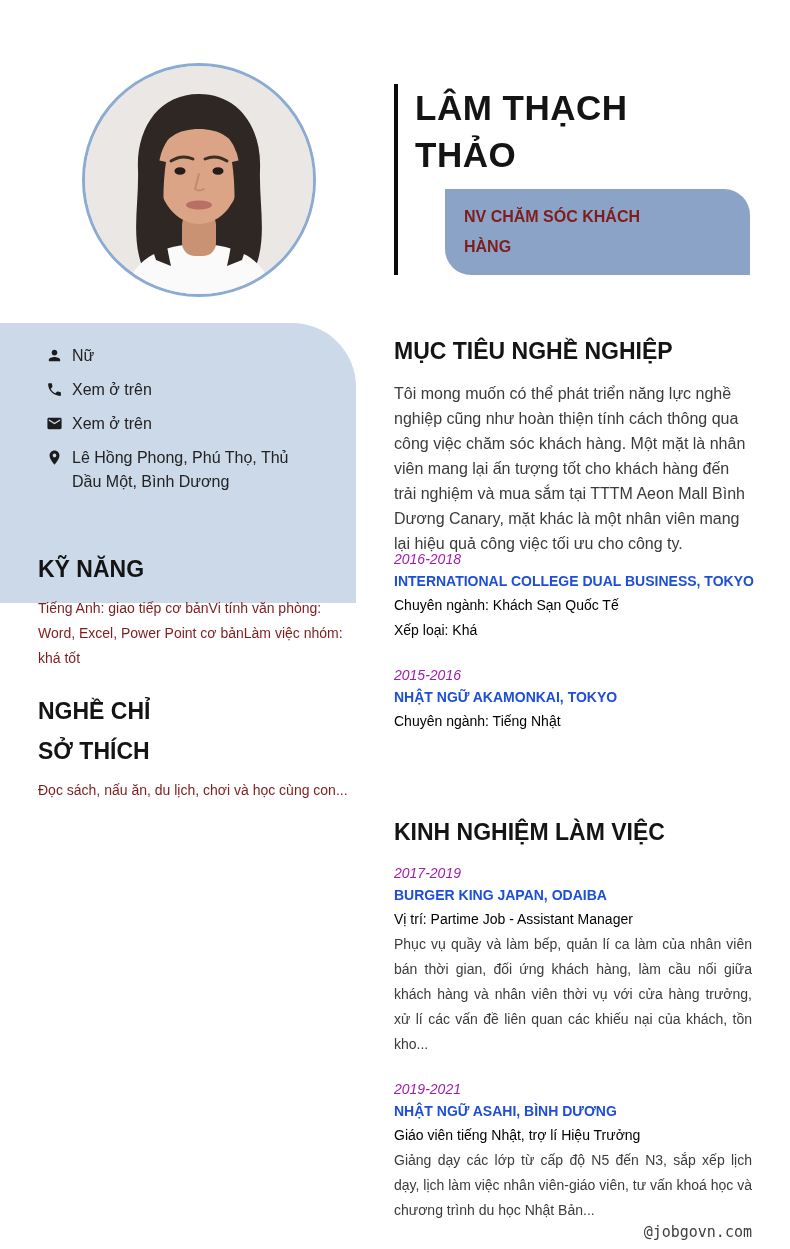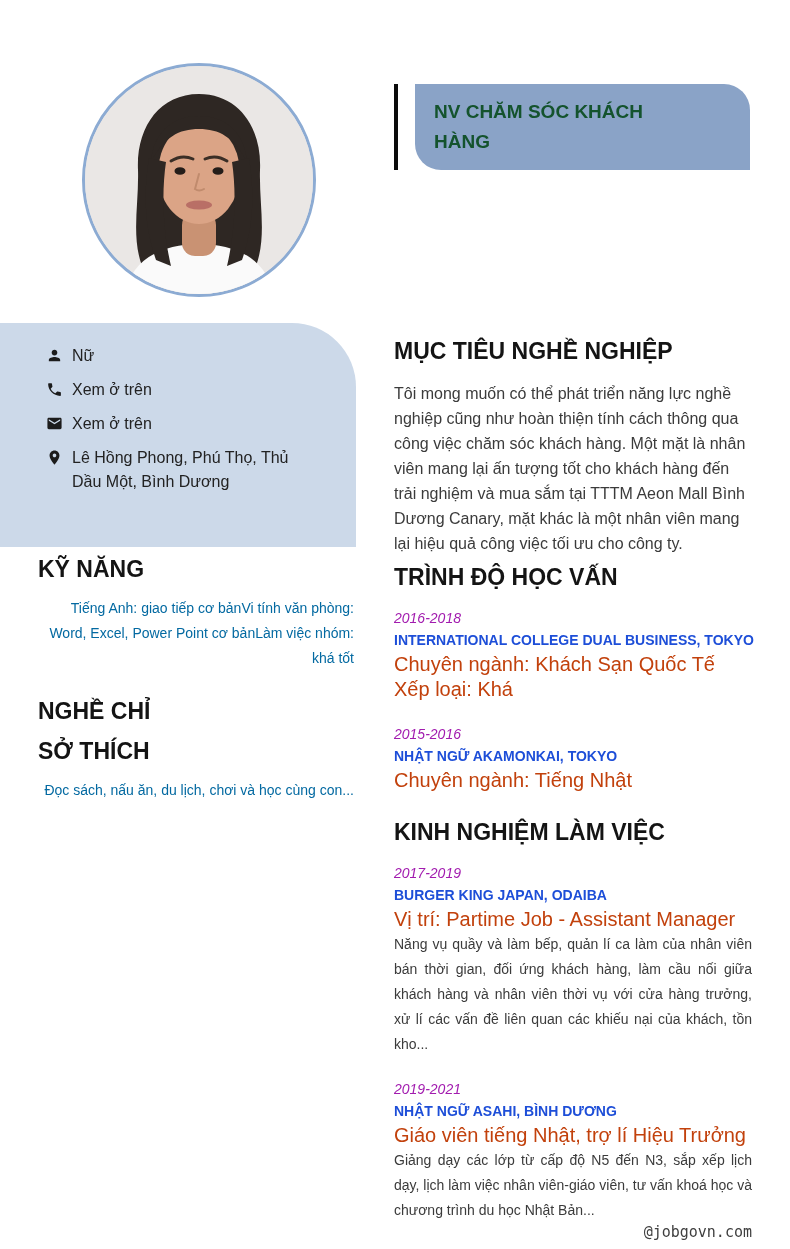--- a/index.html
+++ b/index.html
@@ -10,52 +10,52 @@
     color:#3b3b3b;
   }
   
   .photo-ring{
     position:absolute;left:82px;top:63px;width:228px;height:228px;
     border:3px solid #8cabd3;border-radius:50%;overflow:hidden;background:#e9e6e4;
   }
   .photo-ring svg{display:block;width:100%;height:100%;}
   
   .info-box{
-    position:absolute;left:0;top:323px;width:356px;height:224px;
+    position:absolute;left:0;top:323px;width:356px;height:280px;
     background:#ccd9e9;border-radius:0 64px 0 0;
     padding:21px 50px 0 46px;box-sizing:border-box;
   }
   .info-row{display:flex;align-items:flex-start;gap:9px;margin-bottom:10px;
     font-size:16px;line-height:24px;color:#222;}
   .info-row .ic{flex:0 0 17px;width:17px;height:17px;margin-top:3px;}
   .info-row .ic svg{display:block;width:17px;height:17px;fill:#1c1c1c;}
   
   h1,h2{font-weight:700;color:#141414;margin:0;}
   .left-col{position:absolute;left:38px;top:556px;width:316px;}
   .left-col h2{font-size:23px;margin:0 0 13px;}
-  .left-col p{font-size:14px;line-height:25px;margin:0 0 27px;color:#0369a1;text-align:right;}
+  .left-col p{font-size:14px;line-height:25px;margin:0 0 27px;color:#7f1d1d;}
   
   .name-wrap{
     position:absolute;left:394px;top:84px;width:356px;
     border-left:4px solid #0b0b0b;padding-left:17px;box-sizing:border-box;
   }
   .name-wrap h1{font-size:35px;line-height:47px;width:300px;margin:0 0 11px;letter-spacing:.5px;}
   .title-box{
     background:#8aa3c7;border-radius:0 26px 0 26px;
     padding:13px 74px 13px 19px;
-    font-size:19px;line-height:30px;font-weight:700;color:#14532d;
+    font-size:16px;line-height:30px;font-weight:700;color:#7f1d1d;margin-left:30px;
   }
   
   .r-section{position:absolute;left:394px;width:358px;}
   .r-section h2{font-size:23px;margin:16px 0 16px;}
   .r-section .body{font-size:16px;line-height:25px;margin:0;color:#3b3b3b;}
   .entry{margin-bottom:21px;}
   .entry .period{font-size:14px;line-height:22px;font-style:italic;color:#a21caf;}
   .entry .org{font-size:14px;line-height:23px;font-weight:700;color:#1d4ed8;white-space:nowrap;}
-  .entry .detail{font-size:20px;line-height:25px;margin:0;color:#c2410c;}
+  .entry .detail{font-size:14px;line-height:25px;margin:0;color:#000000;}
   .entry .desc{font-size:14px;line-height:25px;margin:0;color:#3b3b3b;text-align:justify;}
   .pos-objective{top:322px;}
   .pos-education{top:548px;}
   .pos-experience{top:803px;}
   
   .watermark{
     position:absolute;right:38px;bottom:8px;
     font-family:"DejaVu Sans Mono","Liberation Mono",monospace;
     font-size:15px;color:#3f3f3f;
   }
@@ -127,50 +127,50 @@
     <section>
       <h2>NGHỀ CHỈ</h2>
     </section>
     <section>
       <h2>SỞ THÍCH</h2>
       <p>Đọc sách, nấu ăn, du lịch, chơi và học cùng con...</p>
     </section>
   </div>
 
   <div class="name-wrap">
+    <h1>LÂM THẠCH THẢO</h1>
     <div class="title-box">NV CHĂM SÓC KHÁCH HÀNG</div>
   </div>
 
   <section class="r-section pos-objective">
     <h2>MỤC TIÊU NGHỀ NGHIỆP</h2>
     <p class="body">Tôi mong muốn có thể phát triển năng lực nghề nghiệp cũng như hoàn thiện tính cách thông qua công việc chăm sóc khách hàng. Một mặt là nhân viên mang lại ấn tượng tốt cho khách hàng đến trải nghiệm và mua sắm tại TTTM Aeon Mall Bình Dương Canary, mặt khác là một nhân viên mang lại hiệu quả công việc tối ưu cho công ty.</p>
   </section>
 
   <section class="r-section pos-education">
-    <h2>TRÌNH ĐỘ HỌC VẤN</h2>
     <div class="entry">
       <div class="period">2016-2018</div>
       <div class="org">INTERNATIONAL COLLEGE DUAL BUSINESS, TOKYO</div>
       <p class="detail">Chuyên ngành: Khách Sạn Quốc Tế</p>
       <p class="detail">Xếp loại: Khá</p>
     </div>
     <div class="entry">
       <div class="period">2015-2016</div>
       <div class="org">NHẬT NGỮ AKAMONKAI, TOKYO</div>
       <p class="detail">Chuyên ngành: Tiếng Nhật</p>
     </div>
   </section>
 
   <section class="r-section pos-experience">
     <h2>KINH NGHIỆM LÀM VIỆC</h2>
     <div class="entry">
       <div class="period">2017-2019</div>
       <div class="org">BURGER KING JAPAN, ODAIBA</div>
       <p class="detail">Vị trí: Partime Job - Assistant Manager</p>
-      <p class="desc">Năng vụ quầy và làm bếp, quản lí ca làm của nhân viên bán thời gian, đối ứng khách hàng, làm cầu nối giữa khách hàng và nhân viên thời vụ với cửa hàng trưởng, xử lí các vấn đề liên quan các khiếu nại của khách, tồn kho...</p>
+      <p class="desc">Phục vụ quầy và làm bếp, quản lí ca làm của nhân viên bán thời gian, đối ứng khách hàng, làm cầu nối giữa khách hàng và nhân viên thời vụ với cửa hàng trưởng, xử lí các vấn đề liên quan các khiếu nại của khách, tồn kho...</p>
     </div>
     <div class="entry">
       <div class="period">2019-2021</div>
       <div class="org">NHẬT NGỮ ASAHI, BÌNH DƯƠNG</div>
       <p class="detail">Giáo viên tiếng Nhật, trợ lí Hiệu Trưởng</p>
       <p class="desc">Giảng dạy các lớp từ cấp độ N5 đến N3, sắp xếp lịch dạy, lịch làm việc nhân viên-giáo viên, tư vấn khoá học và chương trình du học Nhật Bản...</p>
     </div>
   </section>
 
   <div class="watermark">@jobgovn.com</div>

